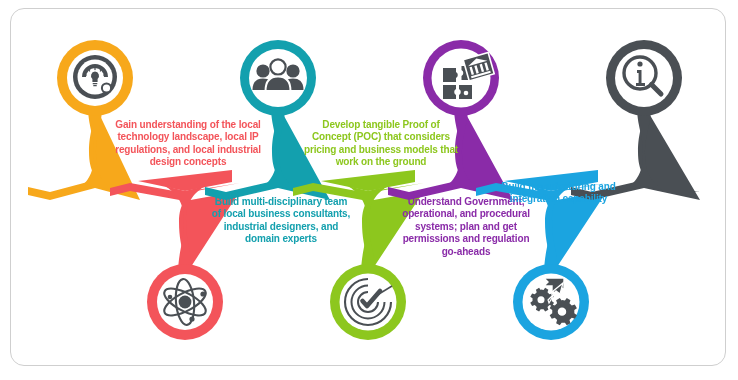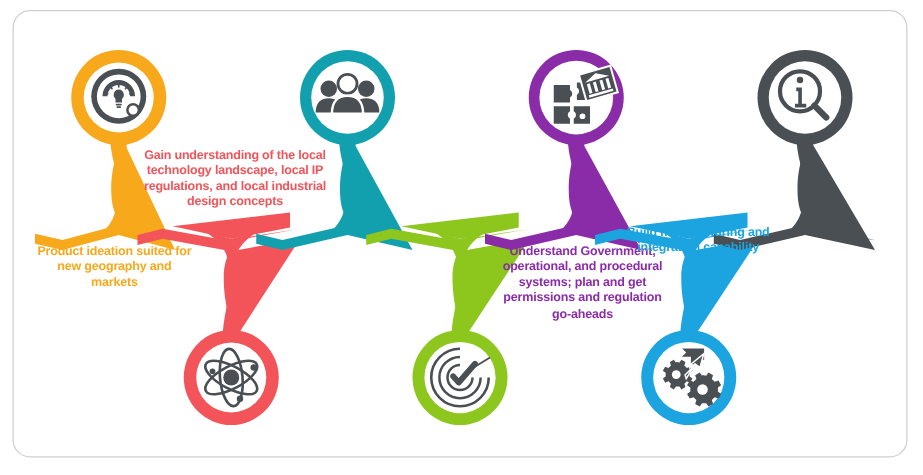--- a/index.html
+++ b/index.html
@@ -217,30 +217,35 @@
       <circle cx="644" cy="78" r="29" fill="#ffffff"></circle>
       <g>
         <circle cx="640" cy="73" r="16" fill="none" stroke="#4A4F54" stroke-width="3.4"></circle>
         <circle cx="640" cy="64" r="2.6" fill="#4A4F54"></circle>
         <path d="M637 70 L 641.5 70 L 641.5 83 L 645 83 L 645 86 L 636 86 L 636 83 L 638.6 83 L 638.6 73 L 637 73 Z" fill="#4A4F54"></path>
         <line x1="651.5" y1="84.5" x2="661" y2="94" stroke="#4A4F54" stroke-width="5" stroke-linecap="round"></line>
       </g>
     </g>
   </svg>
 
-  <div class="caption" style="left:14px; top:196px; width:155px; color:#F7A81B;">Product ideation suited for
-new geography and
-markets</div>
 
   <div class="caption" style="left:104px; top:119px; width:168px; color:#F3545A;">Gain understanding of the local
 technology landscape, local IP
 regulations, and local industrial
 design concepts</div>
 
-
+  <div class="caption" style="left:197px; top:196px; width:168px; color:#13A0AE;">Build multi-disciplinary team
+of local business consultants,
+industrial designers, and
+domain experts</div>
+
+  <div class="caption" style="left:296px; top:119px; width:170px; color:#8DC71E;">Develop tangible Proof of
+Concept (POC) that considers
+pricing and business models that
+work on the ground</div>
 
   <div class="caption" style="left:390px; top:196px; width:152px; color:#8A2BA8;">Understand Government,
 operational, and procedural
 systems; plan and get
 permissions and regulation
 go-aheads</div>
 
   <div class="caption" style="left:487px; top:145px; width:143px; color:#1BA4E0;margin-top:36px;">Build manufacturing and
 integration capability</div>
 

